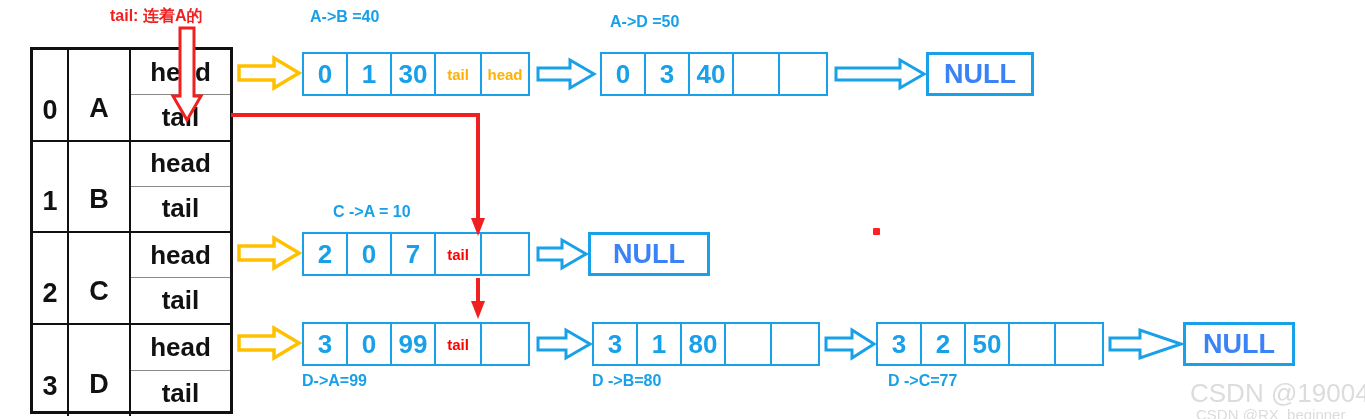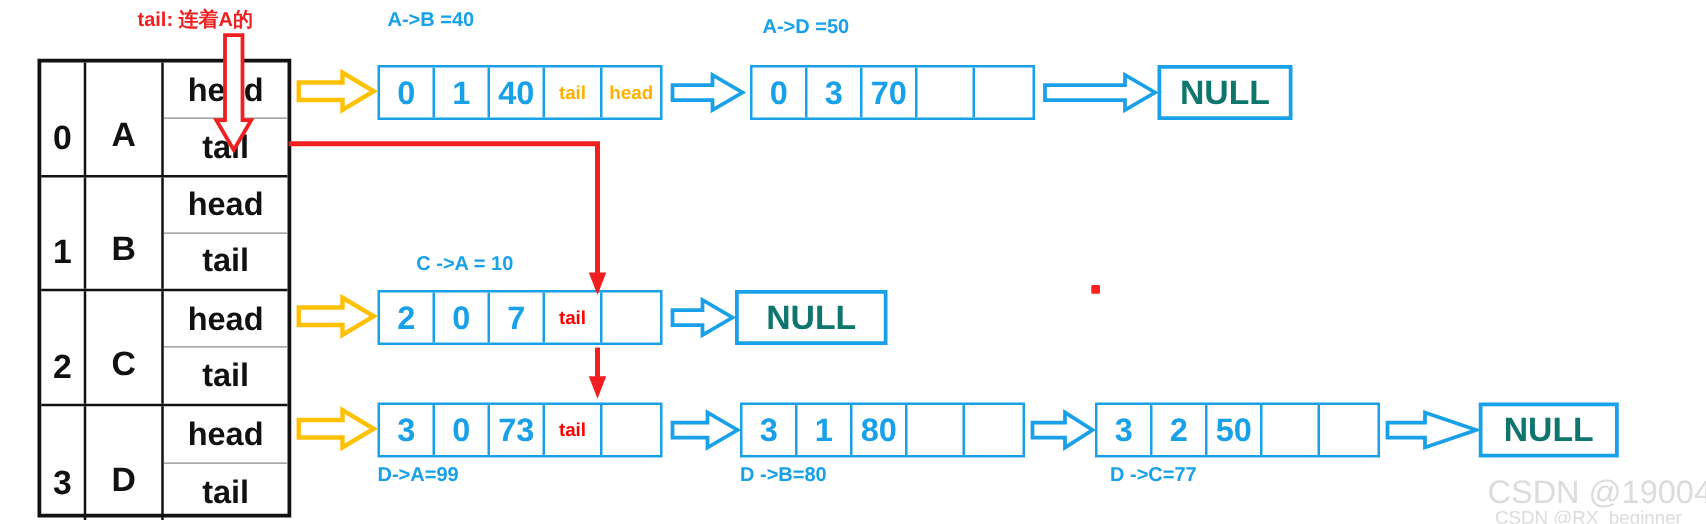--- a/index.html
+++ b/index.html
@@ -32,21 +32,21 @@
          font-size:26px;font-weight:bold;color:#18A0E8;}
   .ncell:last-child{border-right:none;}
   .ncell.w-num{width:44px;}
   .ncell.w-ptr{width:46px;}
   .ncell.tag{font-size:15px;font-weight:bold;}
   .ncell.tag-orange{color:#FFB000;}
   .ncell.tag-red{color:#FF0000;}
 
   .nullbox{position:absolute;border:3px solid #18A0E8;box-sizing:border-box;
            background:#fff;height:44px;display:flex;align-items:center;
-           justify-content:center;font-size:27px;font-weight:bold;color:#0f766e;}
+           justify-content:center;font-size:27px;font-weight:bold;color:#3b82f6;}
 
   
   .lbl{position:absolute;font-size:16px;font-weight:bold;color:#18A0E8;
        white-space:nowrap;}
   .lbl-red{position:absolute;font-size:16px;font-weight:bold;color:#F02020;
            white-space:nowrap;}
 
   
   .wm{position:absolute;color:#DCDCDC;white-space:nowrap;}
   .wm1{font-size:26px;left:1190px;top:378px;}
@@ -101,31 +101,31 @@
         <div class="adj-cell">tail</div>
       </div>
     </div>
   </div>
 
   <div class="lbl" style="left:310px;top:8px;">A-&gt;B =40</div>
 
   <div class="node" style="left:302px;top:52px;width:228px;">
     <div class="ncell w-num">0</div>
     <div class="ncell w-num">1</div>
-    <div class="ncell w-num">40</div>
+    <div class="ncell w-num">30</div>
     <div class="ncell w-ptr tag tag-orange">tail</div>
     <div class="ncell w-ptr tag tag-orange">head</div>
   </div>
 
   <div class="lbl" style="left:610px;top:13px;">A-&gt;D =50</div>
 
   <div class="node" style="left:600px;top:52px;width:228px;">
     <div class="ncell w-num">0</div>
     <div class="ncell w-num">3</div>
-    <div class="ncell w-num">70</div>
+    <div class="ncell w-num">40</div>
     <div class="ncell w-ptr tag"></div>
     <div class="ncell w-ptr tag"></div>
   </div>
 
   <div class="nullbox" style="left:926px;top:52px;width:108px;">NULL</div>
 
   <div class="lbl" style="left:305px;top:203px;margin-left:28px;">C -&gt;A = 10</div>
 
   <div class="node" style="left:302px;top:232px;width:228px;">
     <div class="ncell w-num">2</div>
@@ -133,21 +133,21 @@
     <div class="ncell w-num">7</div>
     <div class="ncell w-ptr tag tag-red">tail</div>
     <div class="ncell w-ptr tag"></div>
   </div>
 
   <div class="nullbox" style="left:588px;top:232px;width:122px;">NULL</div>
 
   <div class="node" style="left:302px;top:322px;width:228px;">
     <div class="ncell w-num">3</div>
     <div class="ncell w-num">0</div>
-    <div class="ncell w-num">73</div>
+    <div class="ncell w-num">99</div>
     <div class="ncell w-ptr tag tag-red">tail</div>
     <div class="ncell w-ptr tag"></div>
   </div>
   <div class="lbl" style="left:302px;top:372px;">D-&gt;A=99</div>
 
   <div class="node" style="left:592px;top:322px;width:228px;">
     <div class="ncell w-num">3</div>
     <div class="ncell w-num">1</div>
     <div class="ncell w-num">80</div>
     <div class="ncell w-ptr tag"></div>

